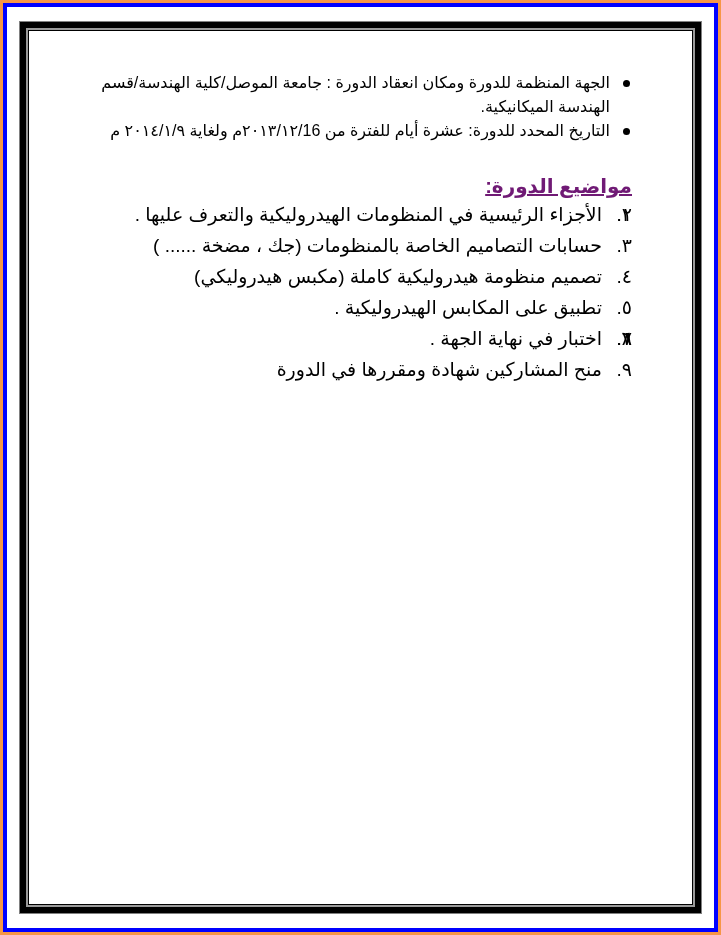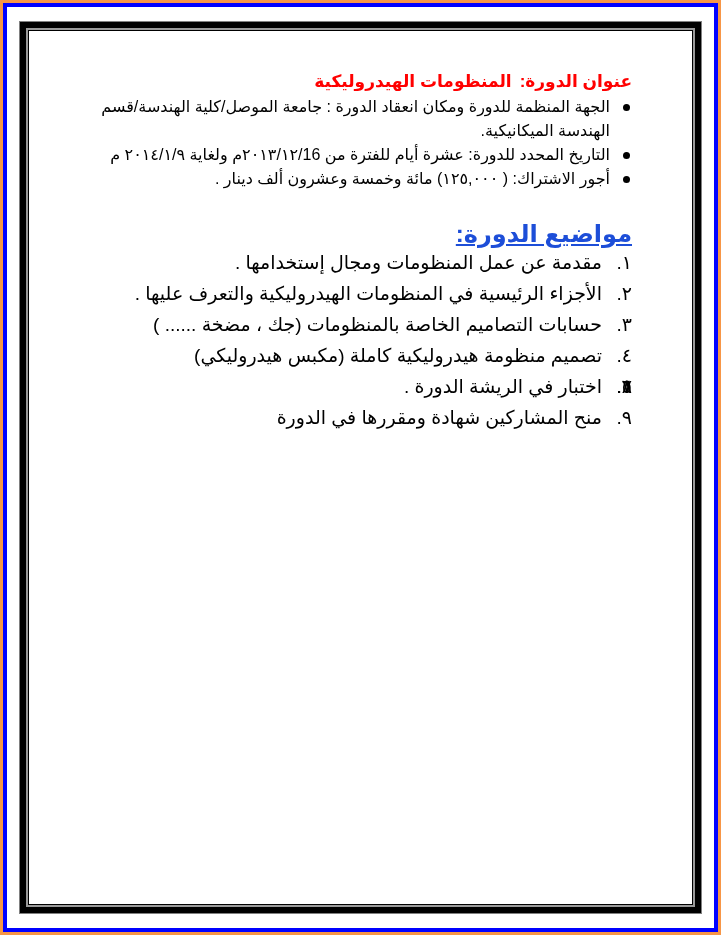--- a/index.html
+++ b/index.html
@@ -75,23 +75,23 @@
     }
     ul.info li .bullet {
       position: absolute;
       right: 4px;
       top: 9px;
       width: 7px; height: 7px;
       border-radius: 50%;
       background: #000;
     }
     .topics-title {
-      color: #1d4ed8;
+      color: #701a75;
       font-weight: bold;
-      font-size: 24px;
+      font-size: 20px;
       text-decoration: underline;
       margin: 30px 0 0 0;
       line-height: 26px;
       padding-right: 2px;
     }
     ol.topics {
       list-style: none;
       margin: 0;
       padding: 0;
       font-size: 19px;
@@ -112,70 +112,63 @@
 
 <div class="blue-frame">
   <div class="white-gap">
     <div class="outer-rule">
       <div class="mid-rule">
         <div class="gray-rule">
           <div class="page">
 
             <div class="content">
 
-              <div class="course-title">
-                <span>عنوان الدورة:</span><span class="gap"></span><span>المنظومات الهيدروليكية</span>
-              </div>
 
               <ul class="info">
                 <li>
                   <span class="bullet"></span>
                   <span>الجهة المنظمة للدورة ومكان انعقاد الدورة : جامعة الموصل/كلية الهندسة/قسم الهندسة الميكانيكية.</span>
                 </li>
                 <li>
                   <span class="bullet"></span>
                   <span>التاريخ المحدد للدورة: عشرة أيام للفترة من ٢٠١٣/١٢/16م ولغاية ٢٠١٤/١/٩ م</span>
                 </li>
-                <li>
-                  <span class="bullet"></span>
-                  <span>أجور الاشتراك: ( ١٢٥,٠٠٠) مائة وخمسة وعشرون ألف دينار .</span>
-                </li>
               </ul>
 
               <div class="topics-title">مواضيع الدورة:</div>
 
               <ol class="topics">
                 <li>
                   <span class="num">١.</span>
-                  <span>مقدمة عن عمل المنظومات ومجال إستخدامها .</span>
                 </li>
                 <li>
                   <span class="num">٢.</span>
                   <span>الأجزاء الرئيسية في المنظومات الهيدروليكية والتعرف عليها .</span>
                 </li>
                 <li>
                   <span class="num">٣.</span>
                   <span>حسابات التصاميم الخاصة بالمنظومات (جك ، مضخة ...... )</span>
                 </li>
                 <li>
                   <span class="num">٤.</span>
                   <span>تصميم منظومة هيدروليكية كاملة (مكبس هيدروليكي)</span>
                 </li>
                 <li>
                   <span class="num">٥.</span>
+                  <span>تطبيق على المكابس الهيدروليكية .</span>
                 </li>
                 <li>
                   <span class="num">٦.</span>
                 </li>
                 <li>
                   <span class="num">٧.</span>
                 </li>
                 <li>
                   <span class="num">٨.</span>
-                  <span>اختبار في الريشة الدورة .</span>
+                  <span>اختبار في نهاية الجهة .</span>
                 </li>
                 <li>
                   <span class="num">٩.</span>
                   <span>منح المشاركين شهادة ومقررها في الدورة</span>
                 </li>
               </ol>
 
             </div>
 
           </div>

